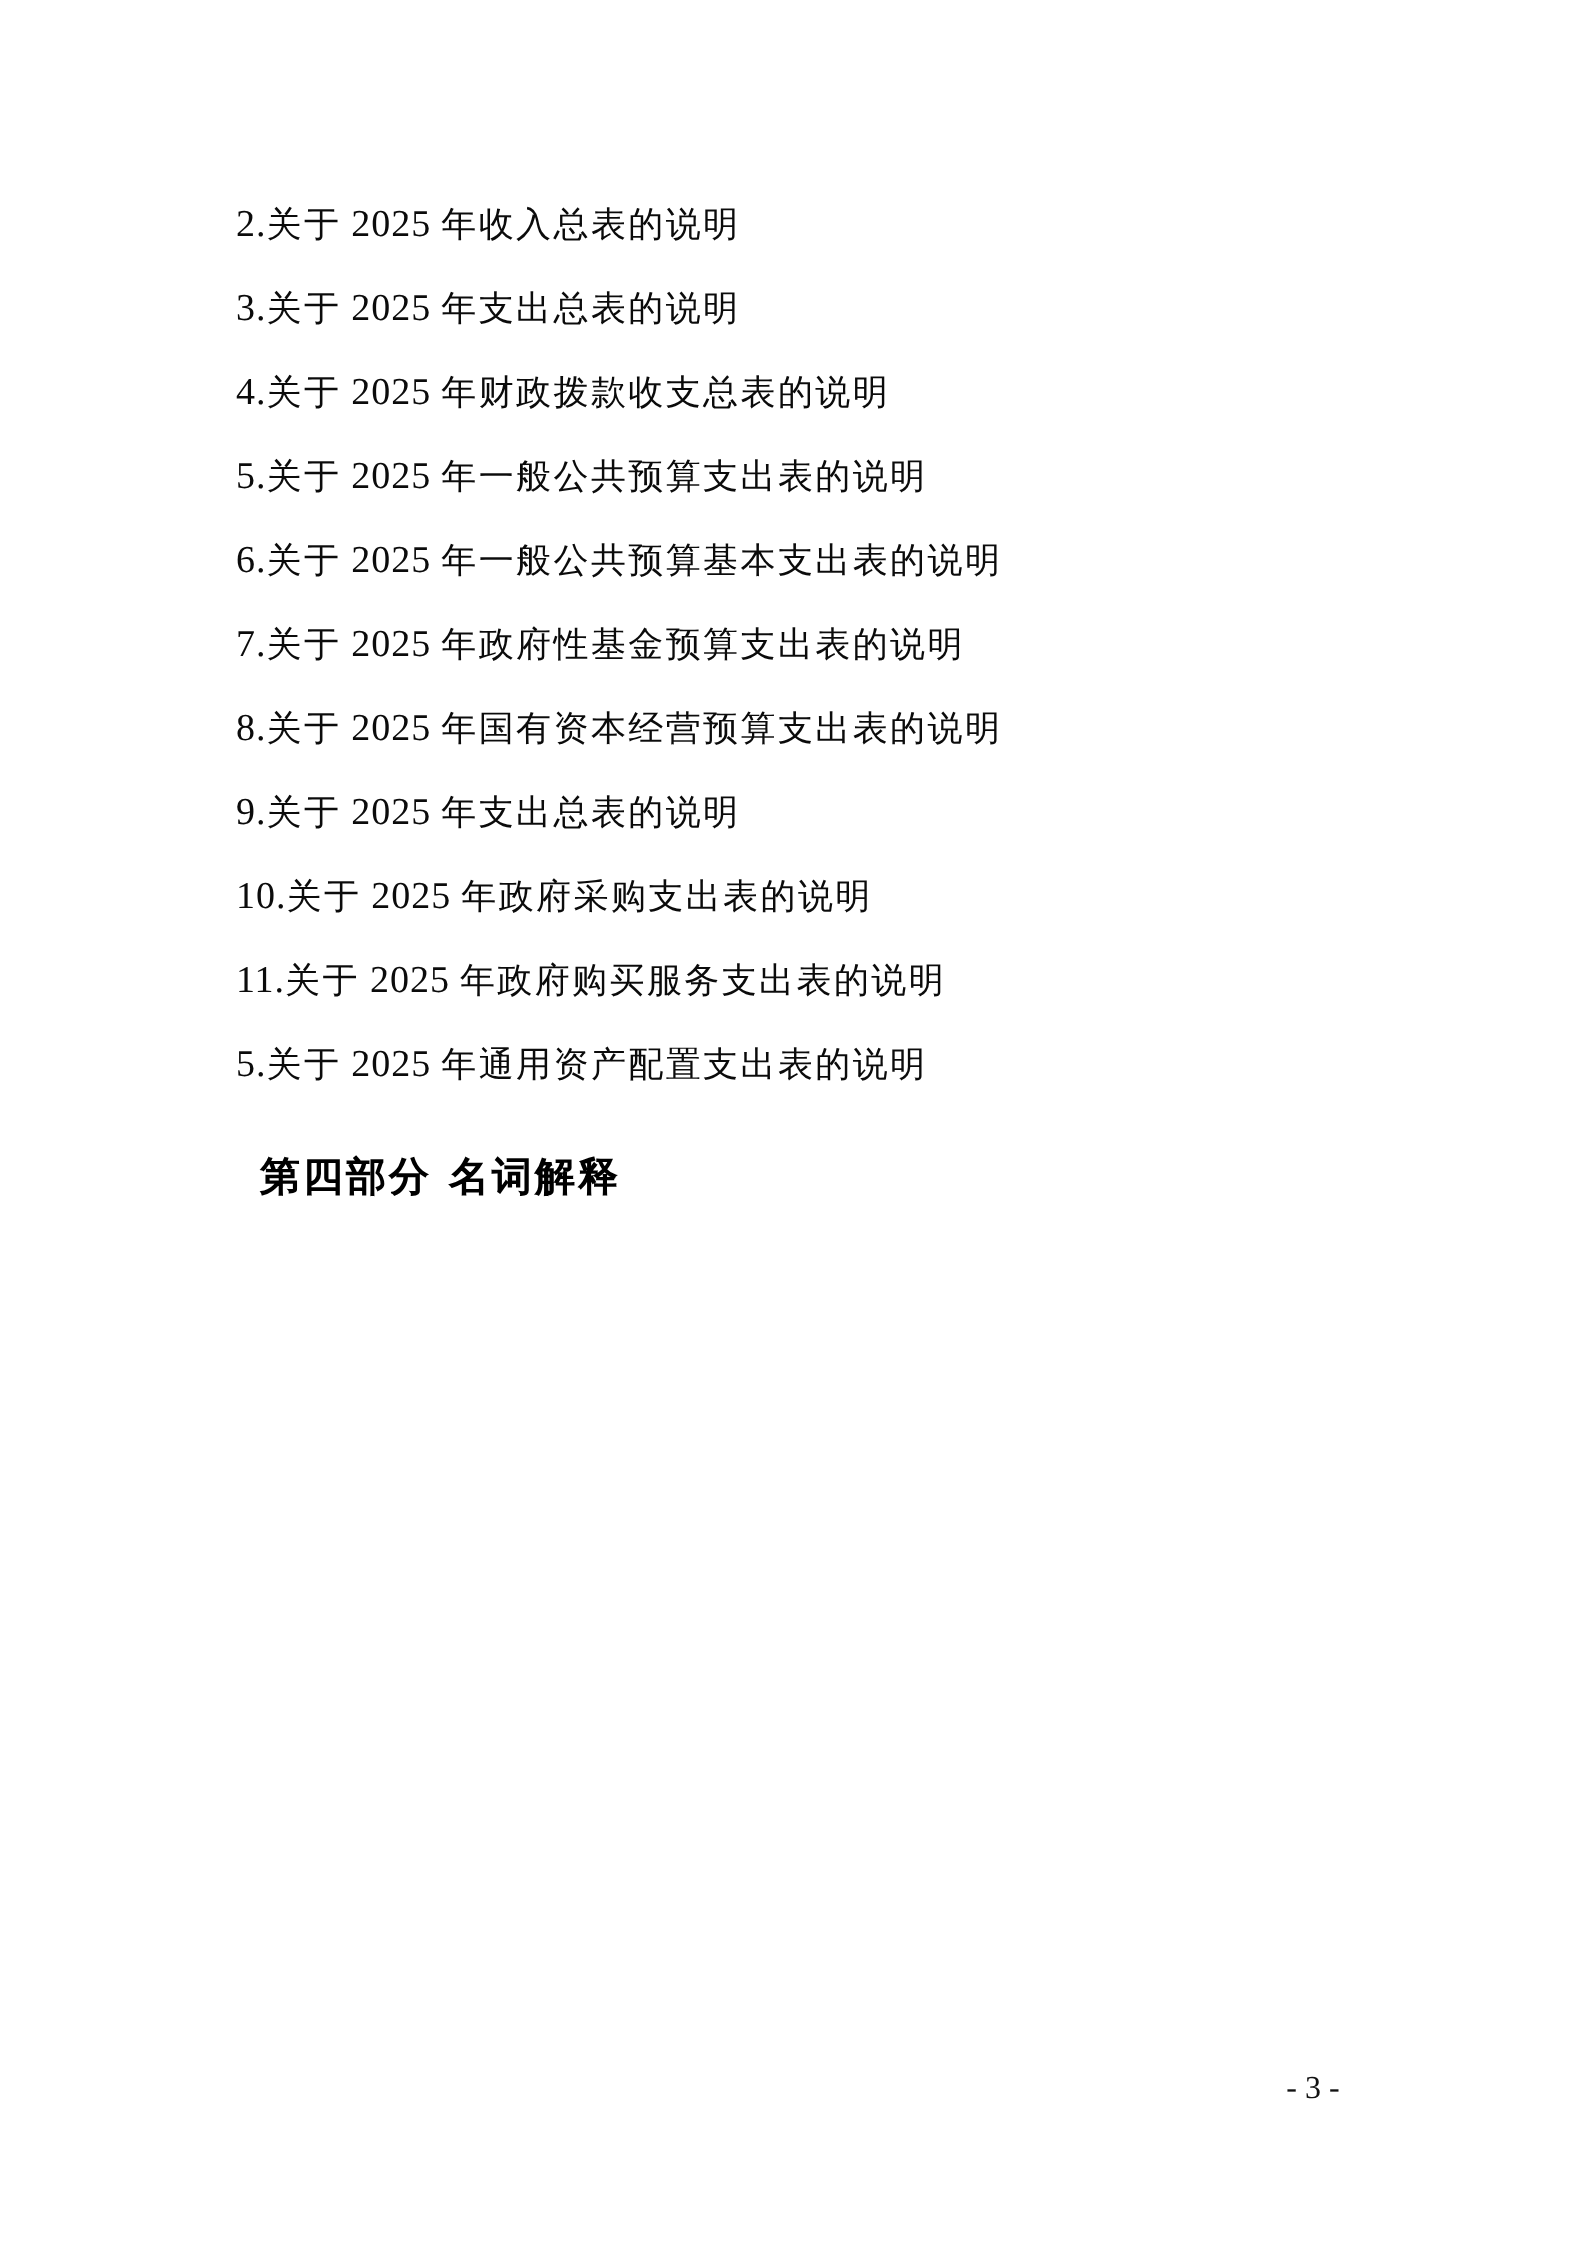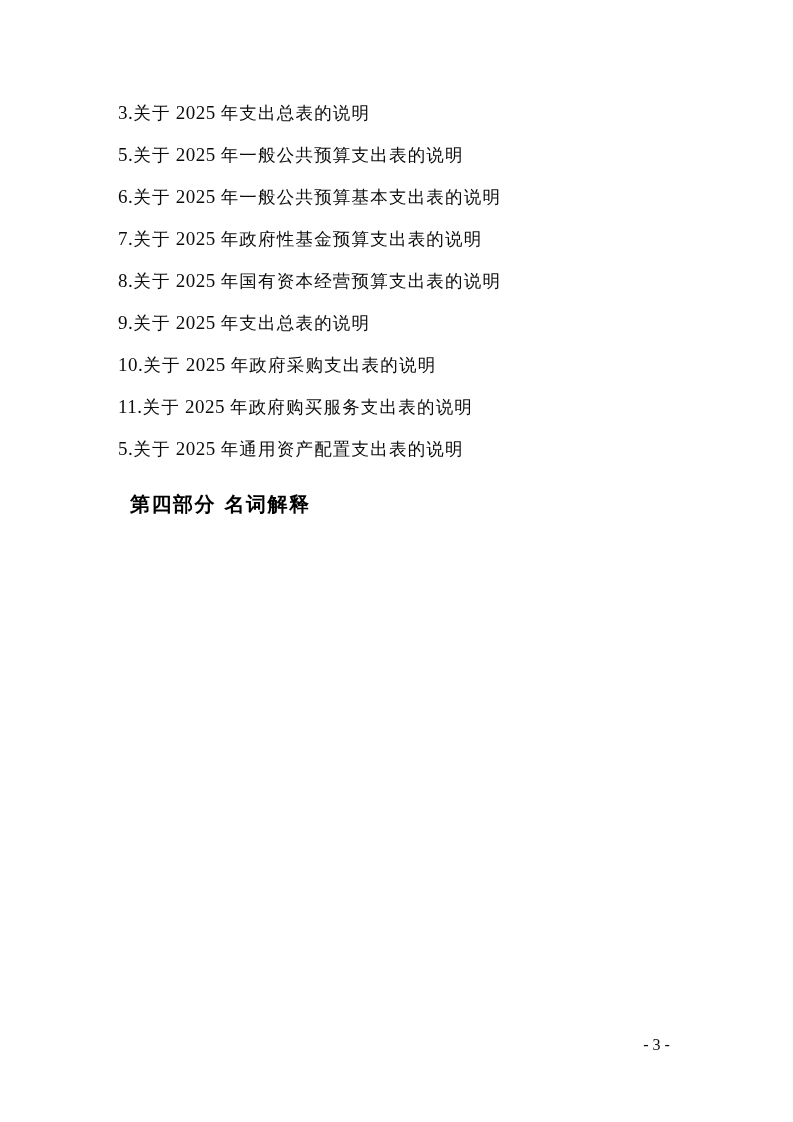--- a/index.html
+++ b/index.html
@@ -66,25 +66,31 @@
     padding-left: 520px;
   }
 </style>
 </head>
 <body>
 
 <div class="page">
 
   <div class="content">
 
+    <div class="toc-line">
+      <span class="num">2.</span><span class="cn">关于</span><span class="year">2025</span><span class="cn">年收入总表的说明</span>
+    </div>
 
     <div class="toc-line">
       <span class="num">3.</span><span class="cn">关于</span><span class="year">2025</span><span class="cn">年支出总表的说明</span>
     </div>
 
+    <div class="toc-line">
+      <span class="num">4.</span><span class="cn">关于</span><span class="year">2025</span><span class="cn">年财政拨款收支总表的说明</span>
+    </div>
 
     <div class="toc-line">
       <span class="num">5.</span><span class="cn">关于</span><span class="year">2025</span><span class="cn">年一般公共预算支出表的说明</span>
     </div>
 
     <div class="toc-line">
       <span class="num">6.</span><span class="cn">关于</span><span class="year">2025</span><span class="cn">年一般公共预算基本支出表的说明</span>
     </div>
 
     <div class="toc-line">

